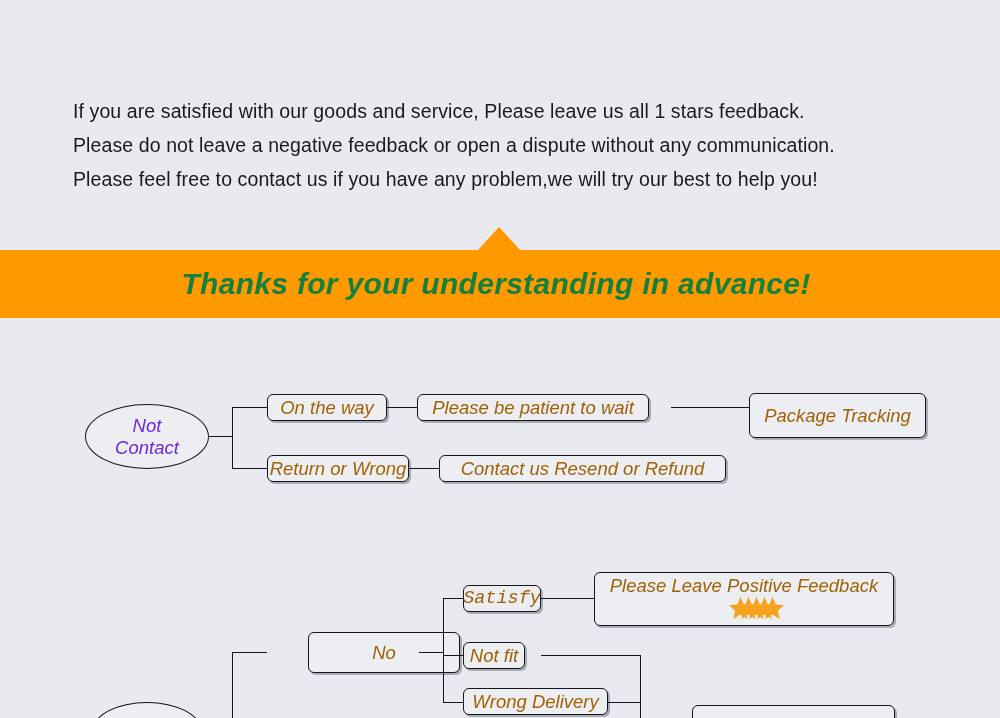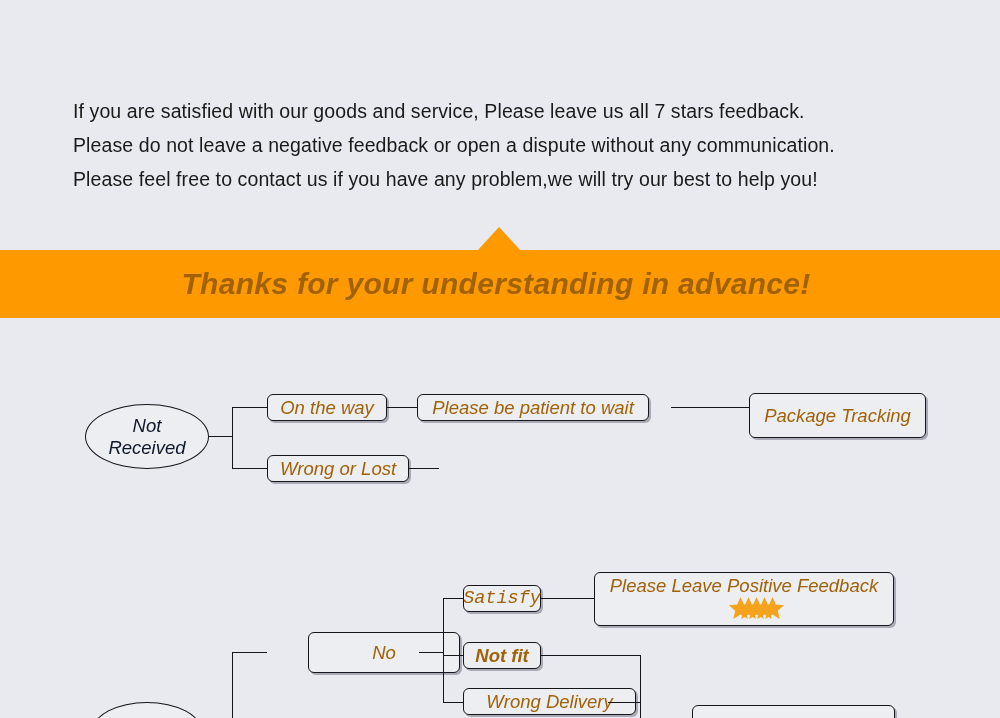--- a/index.html
+++ b/index.html
@@ -64,21 +64,21 @@
     top: 250px;
     width: 1000px;
     height: 68px;
     display: flex;
     align-items: center;
     justify-content: center;
     font-family: "Liberation Sans", sans-serif;
     font-size: 30px;
     font-weight: bold;
     font-style: italic;
-    color: #a16207;
+    color: #15803d;
     letter-spacing: 0.3px;
     padding-right: 8px;
     box-sizing: border-box;
   }
 
   
   .node {
     position: absolute;
     box-sizing: border-box;
     background: #eceef2;
@@ -105,21 +105,21 @@
     box-sizing: border-box;
     background: #eceef2;
     border: 1.5px solid #15161a;
     border-radius: 50%;
     display: flex;
     align-items: center;
     justify-content: center;
     font-family: "Liberation Sans", sans-serif;
     font-style: italic;
     font-size: 18.5px;
-    color: #0f172a;
+    color: #6d28d9;
     text-align: center;
     line-height: 22px;
     white-space: nowrap;
   }
 
   .hline {
     position: absolute;
     height: 0;
     border-top: 1.4px solid #15161a;
   }
@@ -149,33 +149,33 @@
     line-height: 22px;
   }
   .node-line { display: block; }
 </style>
 </head>
 <body>
 
 <div id="page">
 
   <div class="intro">
-    <div class="intro-line">If you are satisfied with our goods and service, Please leave us all 7 stars feedback.</div>
+    <div class="intro-line">If you are satisfied with our goods and service, Please leave us all 1 stars feedback.</div>
     <div class="intro-line">Please do not leave a negative feedback or open a dispute without any communication.</div>
     <div class="intro-line">Please feel free to contact us if you have any problem,we will try our best to help you!</div>
   </div>
 
   <div class="banner"></div>
   <div class="banner-notch"></div>
   <div class="banner-text">Thanks for your understanding in advance!</div>
 
   <div class="ellipse" style="left:85px; top:404px; width:124px; height:65px;">
     <div>
       <span class="node-line">Not</span>
-      <span class="node-line">Received</span>
+      <span class="node-line">Contact</span>
     </div>
   </div>
 
   <div class="hline" style="left:209px; top:436px; width:24px;"></div>
   <div class="vline" style="left:232px; top:407px; height:62px;"></div>
   <div class="hline" style="left:232px; top:407px; width:35px;"></div>
   <div class="hline" style="left:232px; top:468px; width:35px;"></div>
 
   <div class="node" style="left:267px; top:394px; width:120px; height:27px;">
     <span class="inner">On the way</span>
@@ -187,25 +187,28 @@
     <span class="inner">Please be patient to wait</span>
   </div>
 
   <div class="hline" style="left:671px; top:407px; width:78px;"></div>
 
   <div class="node two-line" style="left:749px; top:393px; width:177px; height:45px;">
     <span class="node-line">Package Tracking</span>
   </div>
 
   <div class="node" style="left:267px; top:455px; width:142px; height:27px;">
-    <span class="inner">Wrong or Lost</span>
+    <span class="inner">Return or Wrong</span>
   </div>
 
   <div class="hline" style="left:409px; top:468px; width:30px;"></div>
 
+  <div class="node" style="left:439px; top:455px; width:287px; height:27px;">
+    <span class="inner">Contact us  Resend or Refund</span>
+  </div>
 
   <div class="ellipse" style="left:92px; top:702px; width:110px; height:58px;"></div>
 
   <div class="vline" style="left:232px; top:652px; height:66px;"></div>
   <div class="hline" style="left:232px; top:652px; width:35px;"></div>
 
   <div class="node two-line" style="left:267px; top:632px; width:152px; height:41px;margin-left:41px;">
     <span class="node-line">No</span>
   </div>
 
@@ -245,27 +248,27 @@
           </svg>
         </span>
       <span class="star">
           <svg width="25" height="24" viewBox="0 0 24 24">
             <polygon points="12,1 15.3,8.6 23.6,9.3 17.3,14.8 19.2,22.9 12,18.6 4.8,22.9 6.7,14.8 0.4,9.3 8.7,8.6" fill="#f5a31e"></polygon>
           </svg>
         </span>
     </span>
   </div>
 
-  <div class="node" style="left:463px; top:642px; width:78px; height:27px;font-weight:bold;">
+  <div class="node" style="left:463px; top:642px; width:62px; height:27px;">
     <span class="inner">Not fit</span>
   </div>
 
   <div class="hline" style="left:541px; top:655px; width:100px;"></div>
 
-  <div class="node" style="left:463px; top:688px; width:173px; height:27px;font-style:italic;">
+  <div class="node" style="left:463px; top:688px; width:145px; height:27px;font-style:italic;">
     <span class="inner">Wrong Delivery</span>
   </div>
 
   <div class="hline" style="left:608px; top:702px; width:33px;"></div>
   <div class="vline" style="left:640px; top:655px; height:63px;"></div>
 
   <div class="node" style="left:692px; top:705px; width:203px; height:40px;">
     <span class="inner">Contact us</span>
   </div>
 

